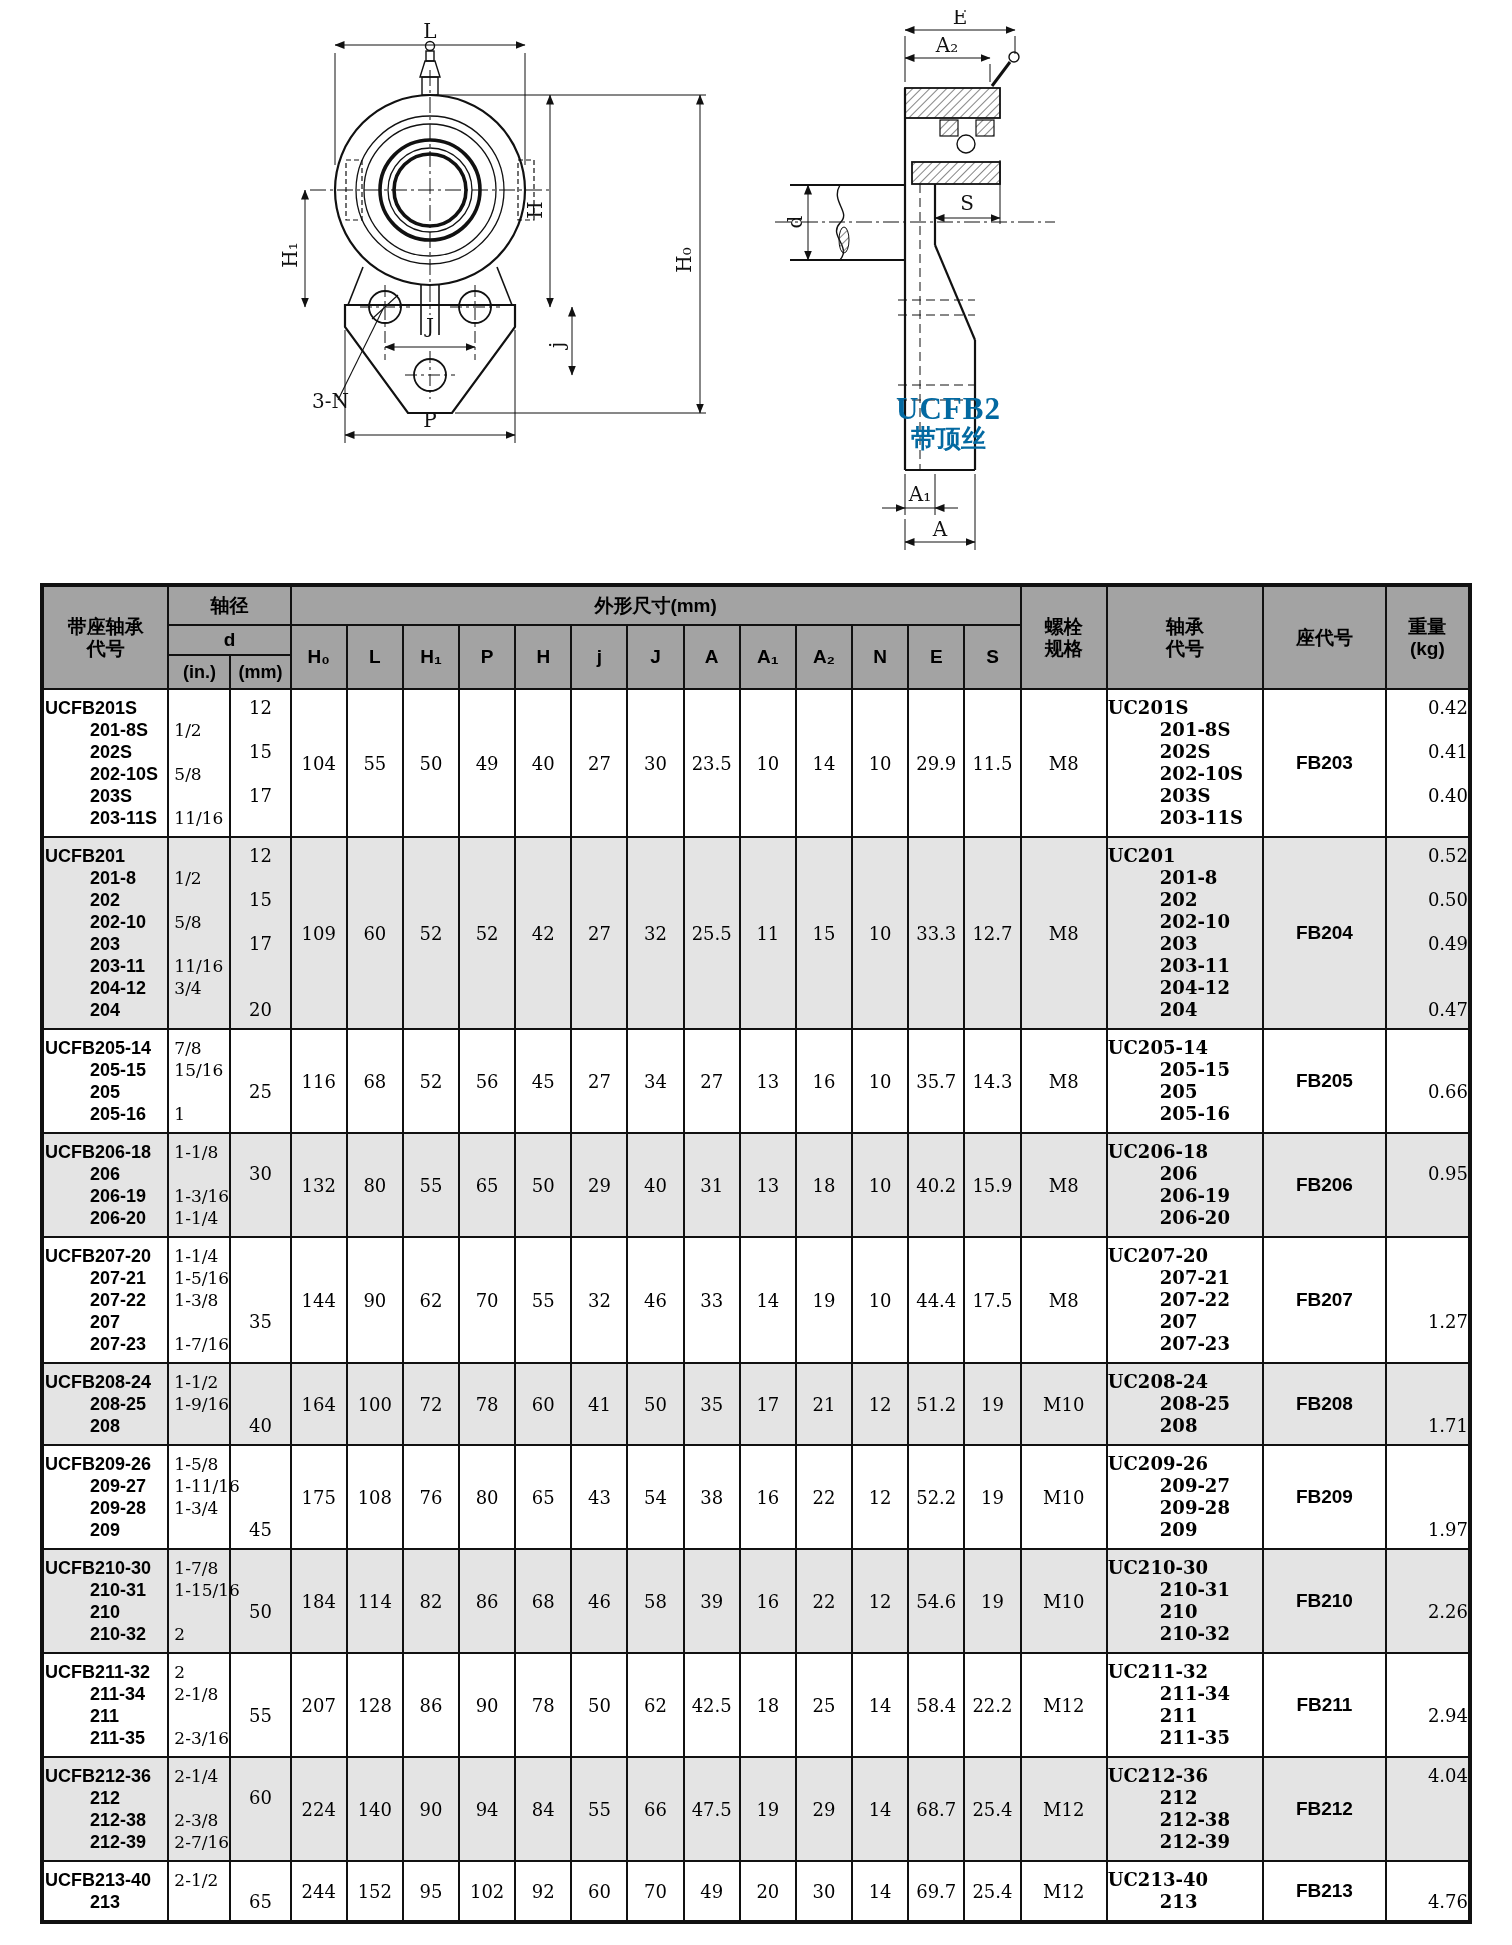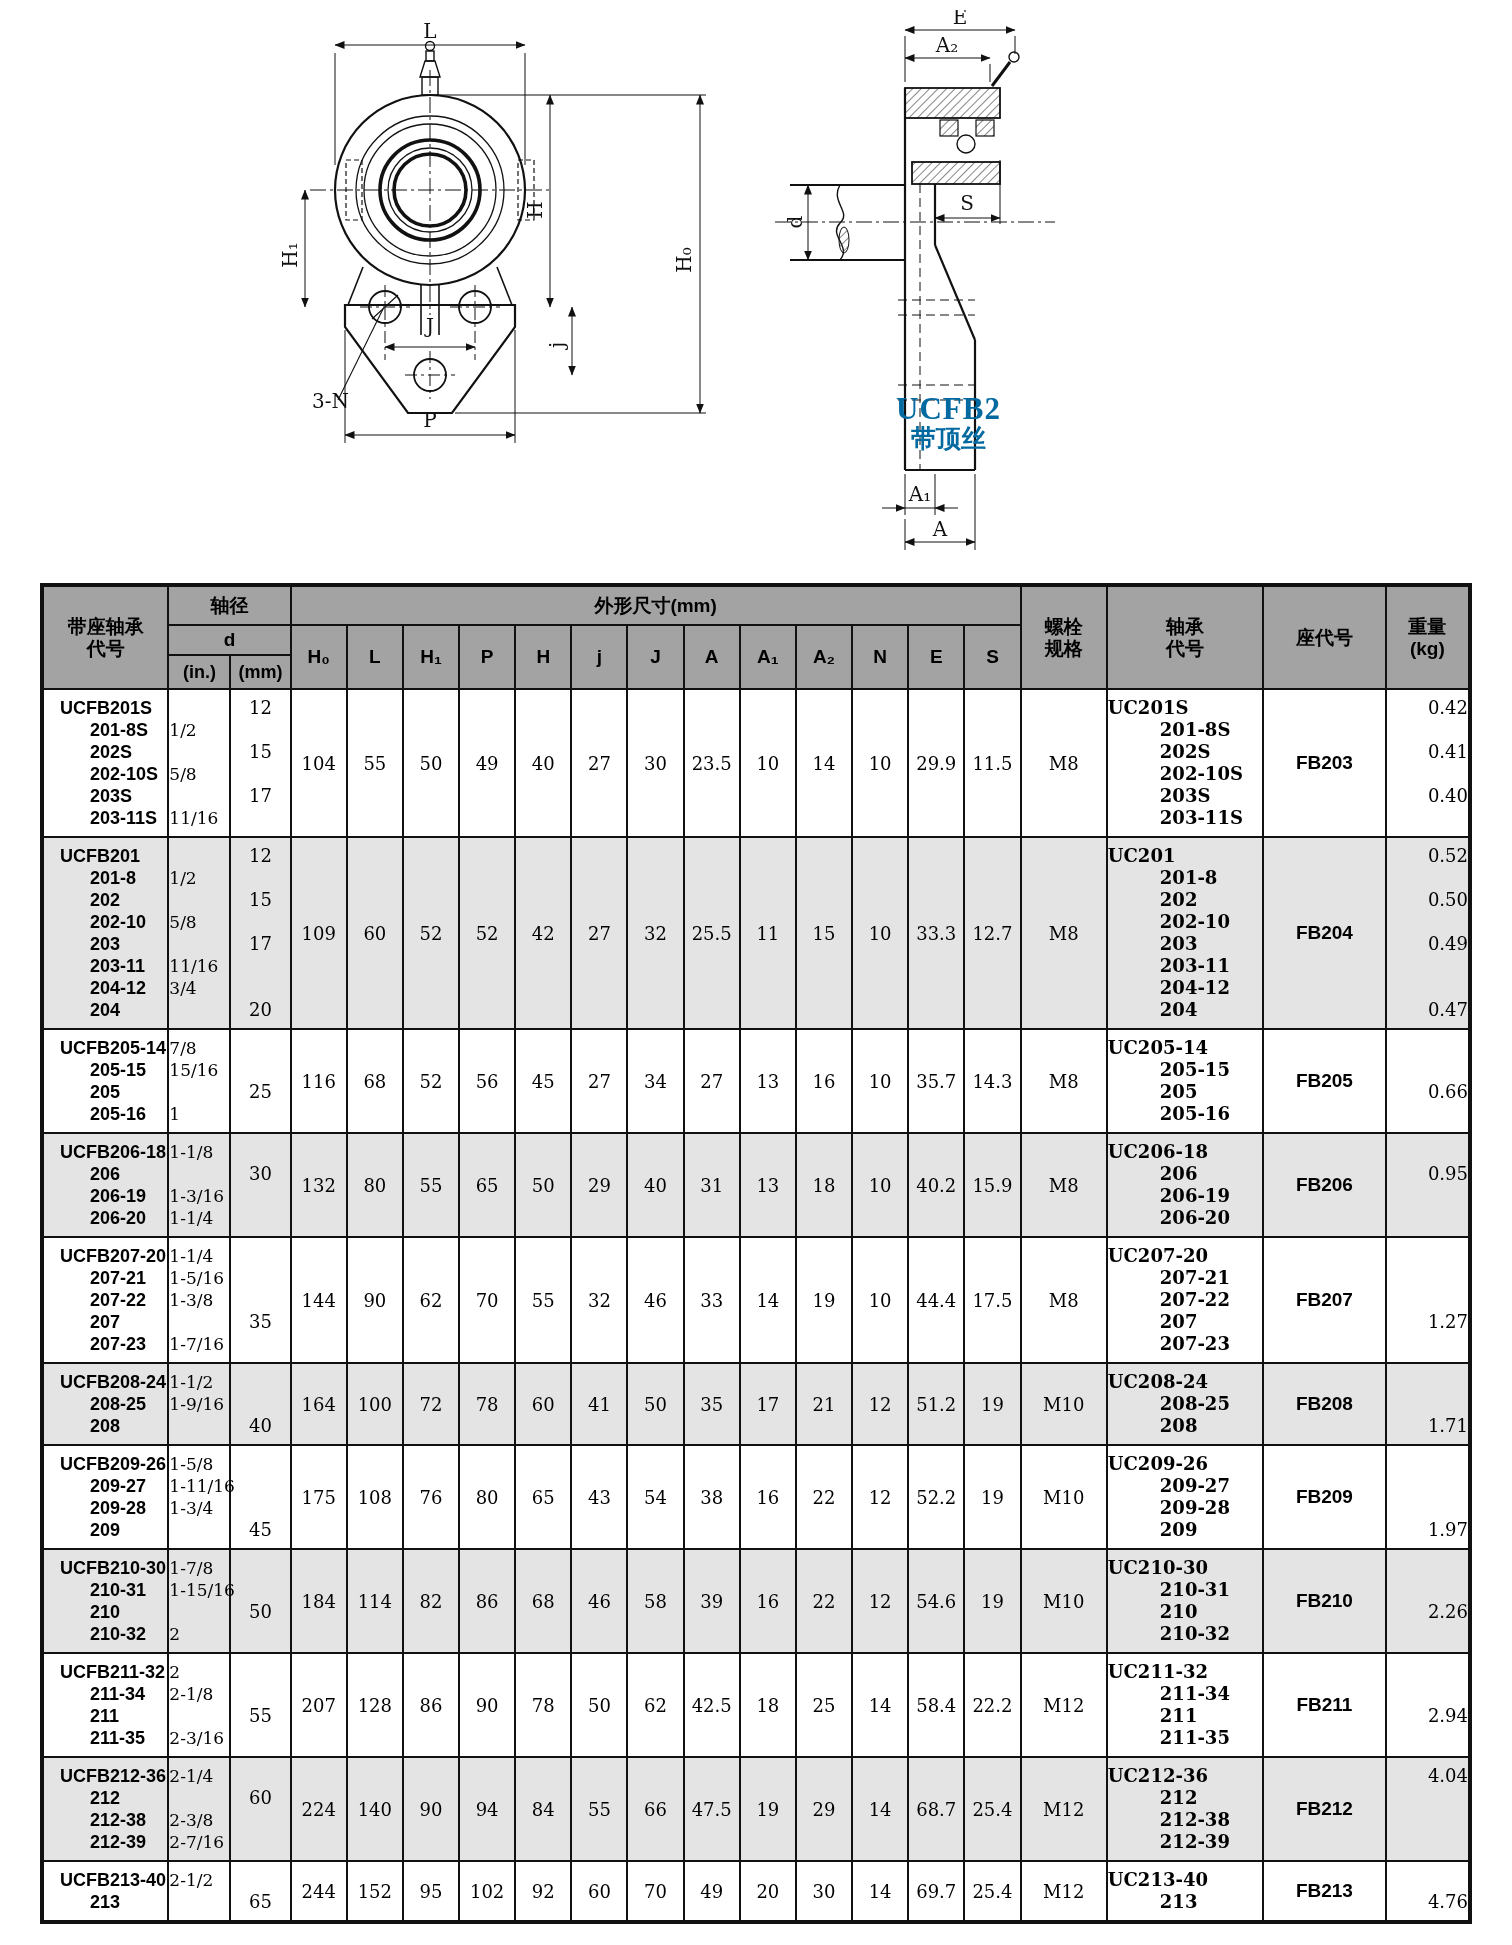--- a/index.html
+++ b/index.html
@@ -17,23 +17,23 @@
              table-layout:fixed;border:4px solid #111;}
   table.spec th, table.spec td{border:2px solid #111;padding:0;}
   thead th{background:#a3a3a3;font-weight:bold;font-size:19px;white-space:pre-line;
            line-height:1.15;text-align:center;vertical-align:middle;color:#000;}
   thead th.dim-h{font-size:19px;}
   thead th.sub-h{font-size:18px;}
   tbody td{vertical-align:top;background:#fff;}
   tr.shaded td{background:#e4e4e4;}
   .lines{padding:7px 0 7px 0;}
   .line{height:22px;line-height:22px;white-space:nowrap;overflow:visible;}
-  td.code-cell .line{font-weight:bold;font-size:18px;padding-left:16px;}
+  td.code-cell .line{font-weight:bold;font-size:18px;padding-left:1px;}
   td.code-cell .line.indent{padding-left:46px;}
-  td.din-cell .line{font-family:"DejaVu Serif","Liberation Serif",serif;font-size:17px;}
+  td.din-cell .line{font-family:"DejaVu Serif","Liberation Serif",serif;font-size:17px;padding-left:5px;}
   td.dmm-cell .line{font-family:"DejaVu Serif","Liberation Serif",serif;font-size:18px;text-align:center;}
   td.dim-cell{vertical-align:middle;text-align:center;
               font-family:"DejaVu Serif","Liberation Serif",serif;font-size:18px;color:#000;}
   td.bolt-cell{vertical-align:middle;text-align:center;
                font-family:"DejaVu Serif","Liberation Serif",serif;font-size:18px;}
   td.bearing-cell .line{font-family:"DejaVu Serif","Liberation Serif",serif;font-weight:bold;
                         font-size:18px;padding-left:0;}
   td.bearing-cell .line.indent{padding-left:52px;}
   td.housing-cell{vertical-align:middle;text-align:center;font-family:Liberation Sans, sans-serif;
                   font-weight:bold;font-size:19px;}

